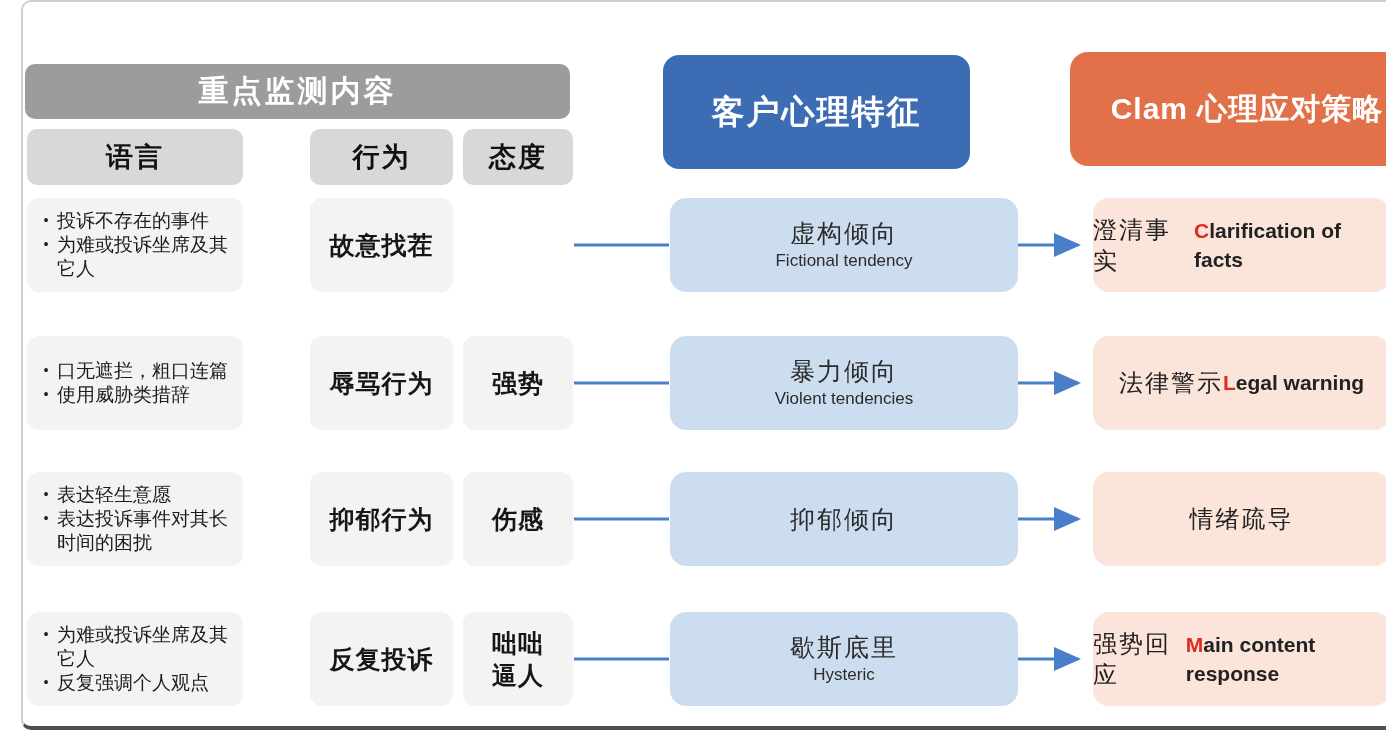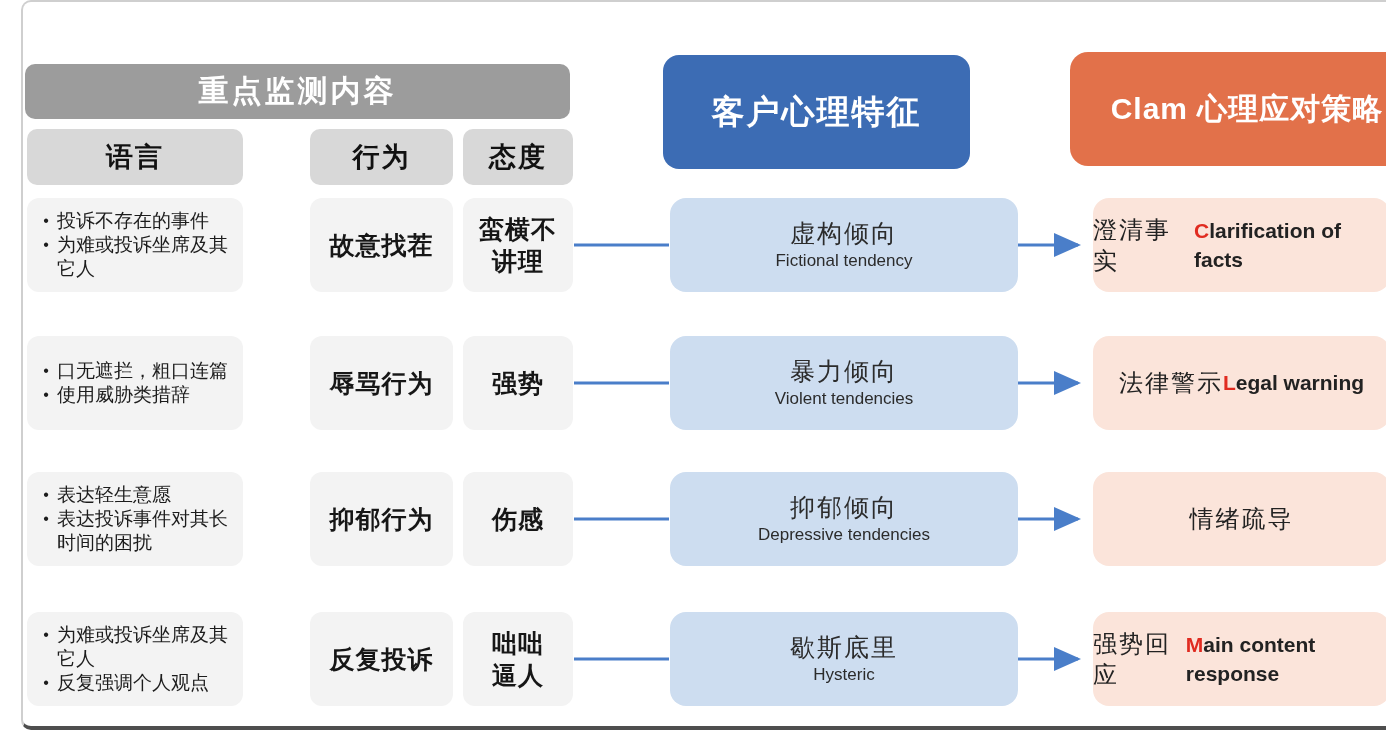--- a/index.html
+++ b/index.html
@@ -27,21 +27,21 @@
     background:#3c6cb4;border-radius:16px;color:#fff;font-size:33px;font-weight:bold;
     letter-spacing:2px;display:flex;align-items:center;justify-content:center;
   }
   .hdr-str{
     position:absolute;left:1047px;top:50px;width:328px;height:114px;
     background:#e2714a;border-radius:18px;color:#fff;font-size:30px;font-weight:bold;
     letter-spacing:1px;display:flex;align-items:center;justify-content:center;padding-left:13px;
   }
 
   
-  .col-lang{left:4px;width:216px;}
+  .col-lang{left:4px;width:216px;font-family:Liberation Serif, serif;}
   .col-beh{left:287px;width:143px;}
   .col-att{left:440px;width:110px;}
   .col-psy{left:647px;width:348px;}
   .col-str{left:1070px;width:297px;}
   .r1{top:196px;} .r2{top:334px;} .r3{top:470px;} .r4{top:610px;}
 
   .cell{
     position:absolute;height:94px;box-sizing:border-box;border-radius:12px;
     display:flex;align-items:center;justify-content:center;
   }
@@ -93,26 +93,20 @@
     <div class="bullet-item">
         <span class="bullet-dot">•</span>
         <span class="bullet-text">投诉不存在的事件</span>
       </div>
     <div class="bullet-item">
         <span class="bullet-dot">•</span>
         <span class="bullet-text">为难或投诉坐席及其它人</span>
       </div>
   </div>
   <div class="cell cell-monitor cell-beh col-beh r1">故意找茬</div>
-  <div class="cell cell-monitor cell-att col-att r1">
-    <span>
-        <span class="att-line">蛮横不</span>
-        <span class="att-line">讲理</span>
-      </span>
-  </div>
   <div class="cell cell-psy col-psy r1">
     <span class="psy-zh">虚构倾向</span>
     <span class="psy-en">Fictional tendency</span>
   </div>
   <div class="cell cell-str col-str r1">
     <span class="str-zh">澄清事实</span>
     <span class="str-en"><span class="red-initial">C</span><span>larification of facts</span></span>
   </div>
 
   <div class="cell cell-monitor cell-lang col-lang r2">
@@ -151,21 +145,20 @@
       </div>
   </div>
   <div class="cell cell-monitor cell-beh col-beh r3">抑郁行为</div>
   <div class="cell cell-monitor cell-att col-att r3">
     <span>
         <span class="att-line">伤感</span>
       </span>
   </div>
   <div class="cell cell-psy col-psy r3">
     <span class="psy-zh">抑郁倾向</span>
-    <span class="psy-en">Depressive tendencies</span>
   </div>
   <div class="cell cell-str col-str r3">
     <span class="str-zh">情绪疏导</span>
   </div>
 
   <div class="cell cell-monitor cell-lang col-lang r4">
     <div class="bullet-item">
         <span class="bullet-dot">•</span>
         <span class="bullet-text">为难或投诉坐席及其它人</span>
       </div>

